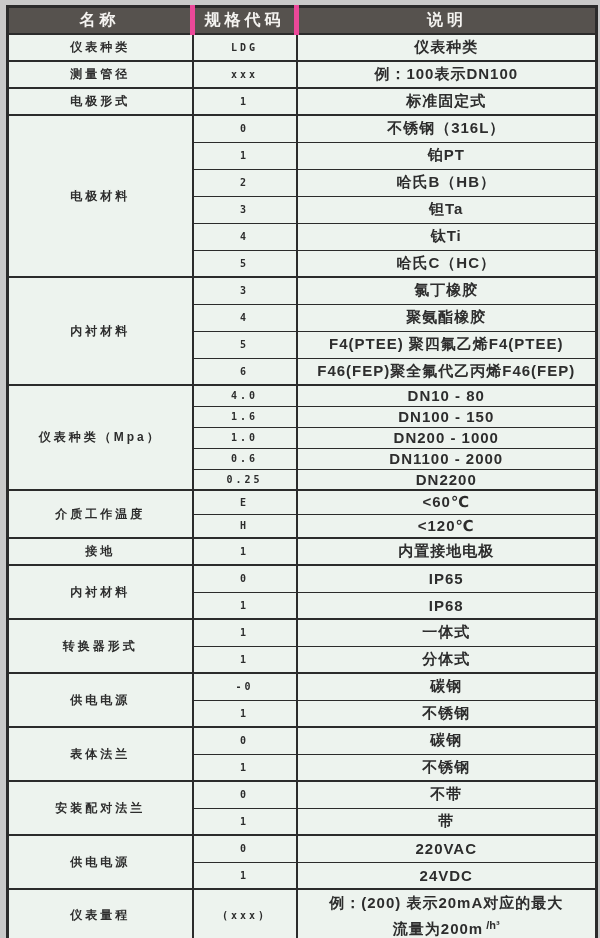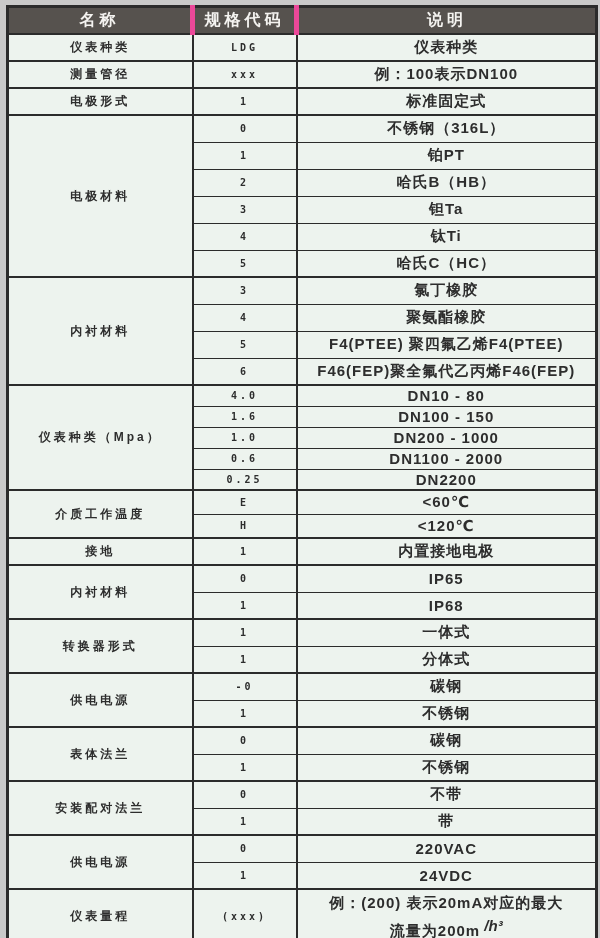--- a/index.html
+++ b/index.html
@@ -66,24 +66,23 @@
     letter-spacing: 3px;
     font-family: "DejaVu Sans Mono", "Liberation Mono", monospace;
     font-weight: bold;
   }
   td.desc-cell {
     font-size: 15px;
     letter-spacing: 1px;
   }
   td.desc-cell .line { display: block; line-height: 23px; white-space: nowrap; text-align: center; }
   .sup {
-    font-size: 15px;
+    font-size: 11px;
     vertical-align: 5px;
     letter-spacing: 0;
-    font-style: italic;
   }
 </style>
 </head>
 <body>
 
 <div class="page">
   <table class="spec">
     <colgroup>
       <col class="c-name">
       <col class="c-code">

